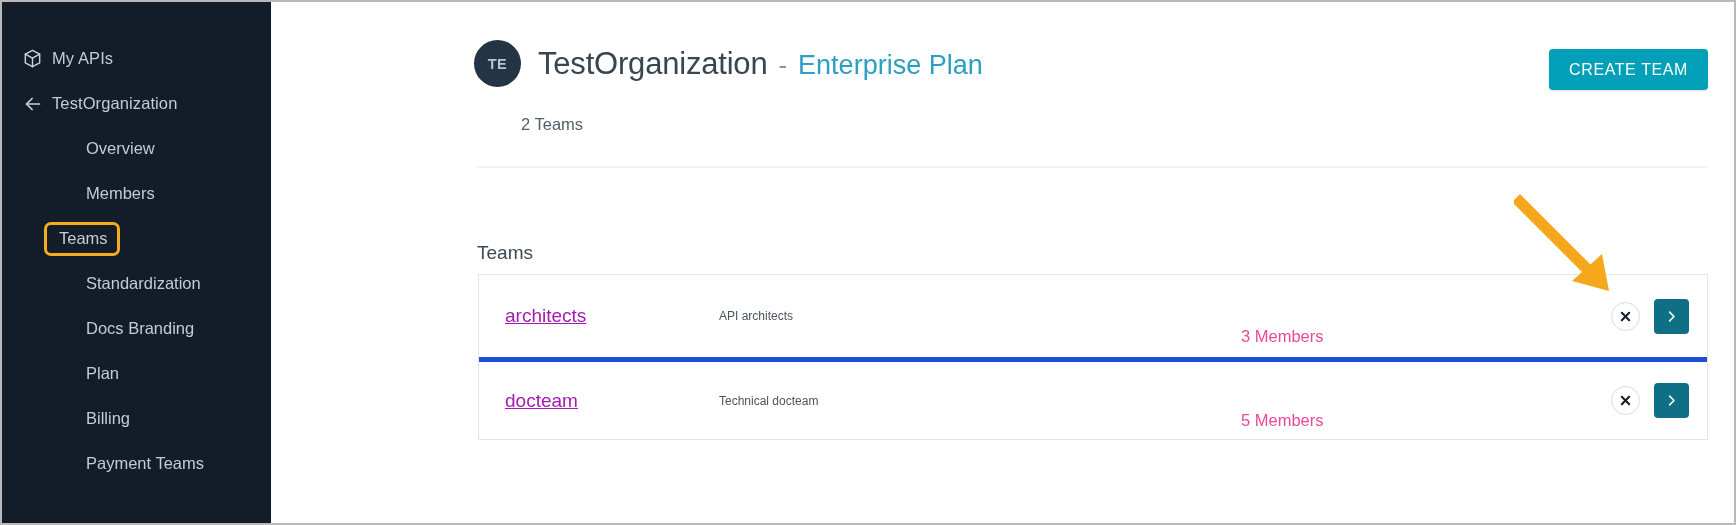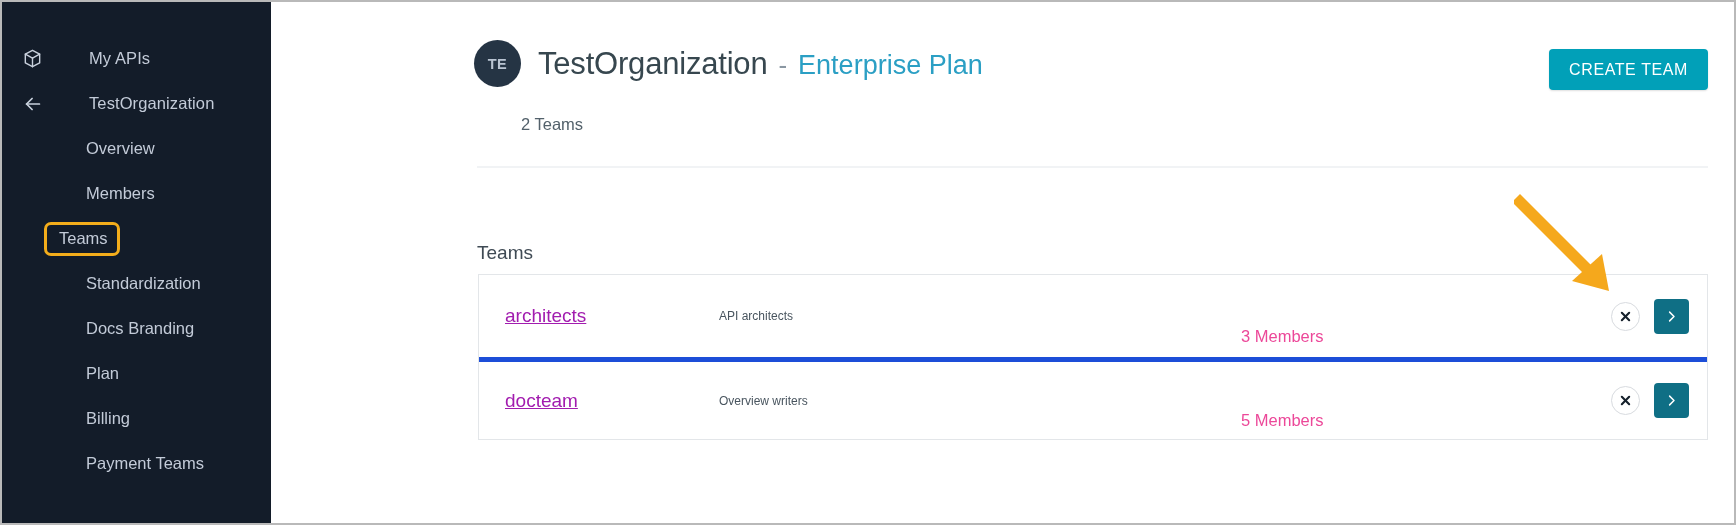--- a/index.html
+++ b/index.html
@@ -30,21 +30,20 @@
   }
   .nav-row {
     display: flex;
     align-items: center;
     height: 45px;
     padding-left: 20px;
     color: #c3cbd8;
     font-size: 16.5px;
     letter-spacing: 0.1px;
     cursor: pointer;
-    gap: 37px;
   }
   .nav-row .ico {
     width: 30px;
     min-width: 30px;
     display: flex;
     align-items: center;
     justify-content: flex-start;
     color: #c9d1dd;
   }
   .nav-row .ico svg { display: block; }
@@ -355,21 +354,21 @@
               <svg width="15" height="15" viewBox="0 0 24 24" fill="none" stroke="#ffffff" stroke-width="2.4" stroke-linecap="round" stroke-linejoin="round">
                 <path d="M9 5l7 7-7 7"></path>
               </svg>
             </span>
           </button>
         </div>
       </div>
 
       <div class="team-row">
         <div class="cell-name">docteam</div>
-        <div class="cell-desc">Overview writers</div>
+        <div class="cell-desc">Technical docteam</div>
         <div class="cell-members">5 Members</div>
         <div class="cell-actions">
           <button class="btn-remove">
             <span>
               <svg width="11" height="11" viewBox="0 0 12 12" fill="none" stroke="#16212c" stroke-width="2.3" stroke-linecap="round">
                 <path d="M2 2 10 10"></path>
                 <path d="M10 2 2 10"></path>
               </svg>
             </span>
           </button>

